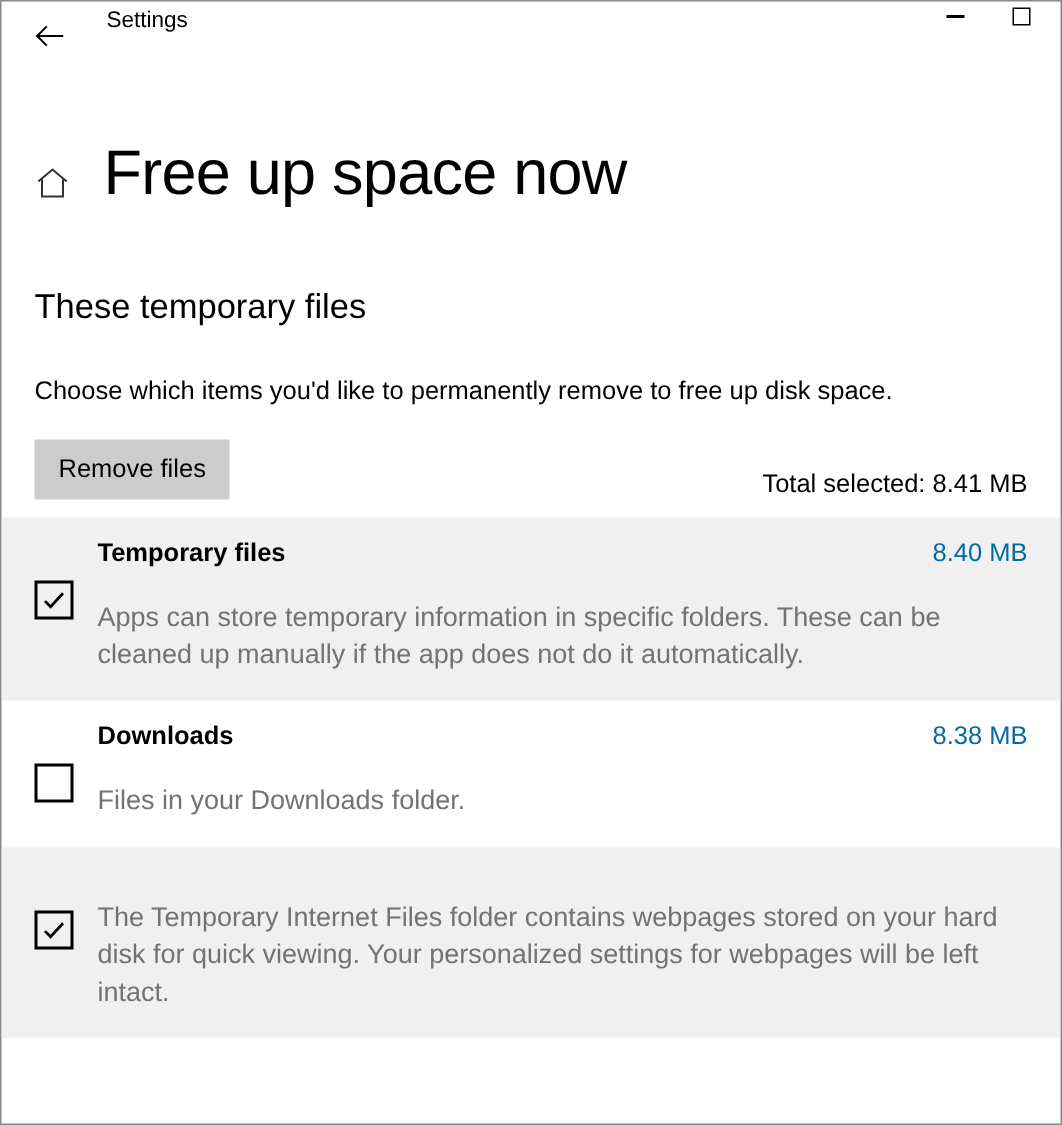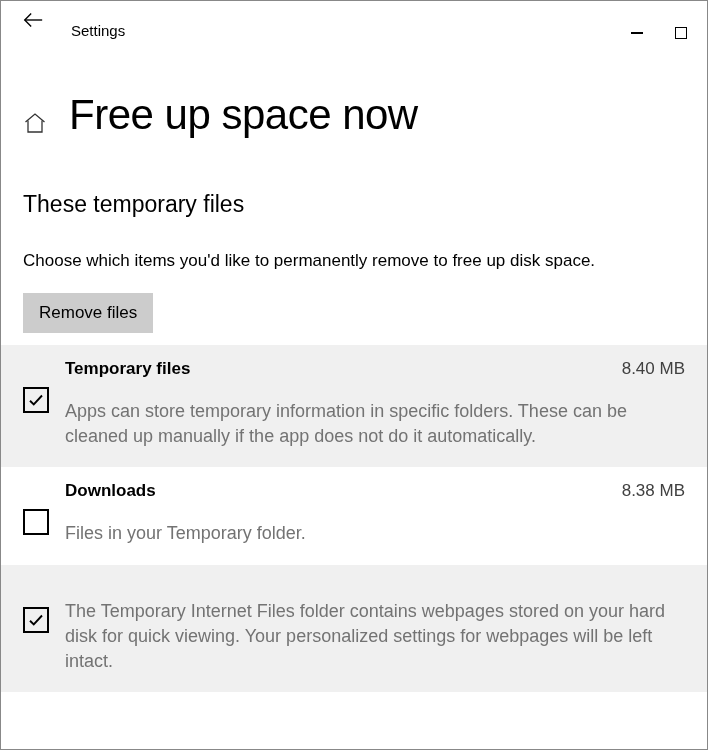--- a/index.html
+++ b/index.html
@@ -10,21 +10,21 @@
     body {
       font-family: "Segoe UI", -apple-system, sans-serif;
       background: #ffffff;
       width: 708px;
       height: 750px;
       overflow: hidden;
       border: 1px solid #888;
     }
     .titlebar {
       display: flex;
-      align-items: flex-end;
+      align-items: flex-start;
       padding: 4px 12px;
       height: 42px;
     }
     .back-btn {
       width: 40px;
       height: 38px;
       display: flex;
       align-items: center;
       justify-content: center;
       cursor: pointer;
@@ -139,21 +139,21 @@
       align-items: baseline;
       margin-bottom: 4px;
     }
     .item-title {
       font-size: 17px;
       font-weight: 700;
       color: #000;
     }
     .item-size {
       font-size: 17px;
-      color: #404040;
+      color: #0369a1;
     }
     .item-desc {
       font-size: 18px;
       line-height: 1.4;
       color: #737373;
       margin-top: 20px;
     }
   </style>
 </head>
 <body>
@@ -183,20 +183,21 @@
     </span>
     <h1 class="page-title">Free up space now</h1>
   </div>
 
   <h2 class="section-title">These temporary files</h2>
 
   <p class="section-desc">Choose which items you'd like to permanently remove to free up disk space.</p>
 
   <div class="action-row">
     <button class="remove-btn">Remove files</button>
+    <span class="total-selected">Total selected: 8.41 MB</span>
   </div>
 
   <div class="items">
 
     <div class="item alt">
       <div class="checkbox checked">
         <svg width="18" height="18" viewBox="0 0 24 24" fill="none" stroke="#000" stroke-width="2.5">
             <polyline points="4,13 9,18 20,6"></polyline>
           </svg>
       </div>
@@ -211,21 +212,21 @@
 
     <div class="item">
       <div class="checkbox">
         
       </div>
       <div class="item-body">
         <div class="item-head">
           <span class="item-title">Downloads</span>
           <span class="item-size">8.38 MB</span>
         </div>
-        <div class="item-desc">Files in your Temporary folder.</div>
+        <div class="item-desc">Files in your Downloads folder.</div>
       </div>
     </div>
 
     <div class="item alt">
       <div class="checkbox checked">
         <svg width="18" height="18" viewBox="0 0 24 24" fill="none" stroke="#000" stroke-width="2.5">
             <polyline points="4,13 9,18 20,6"></polyline>
           </svg>
       </div>
       <div class="item-body">

